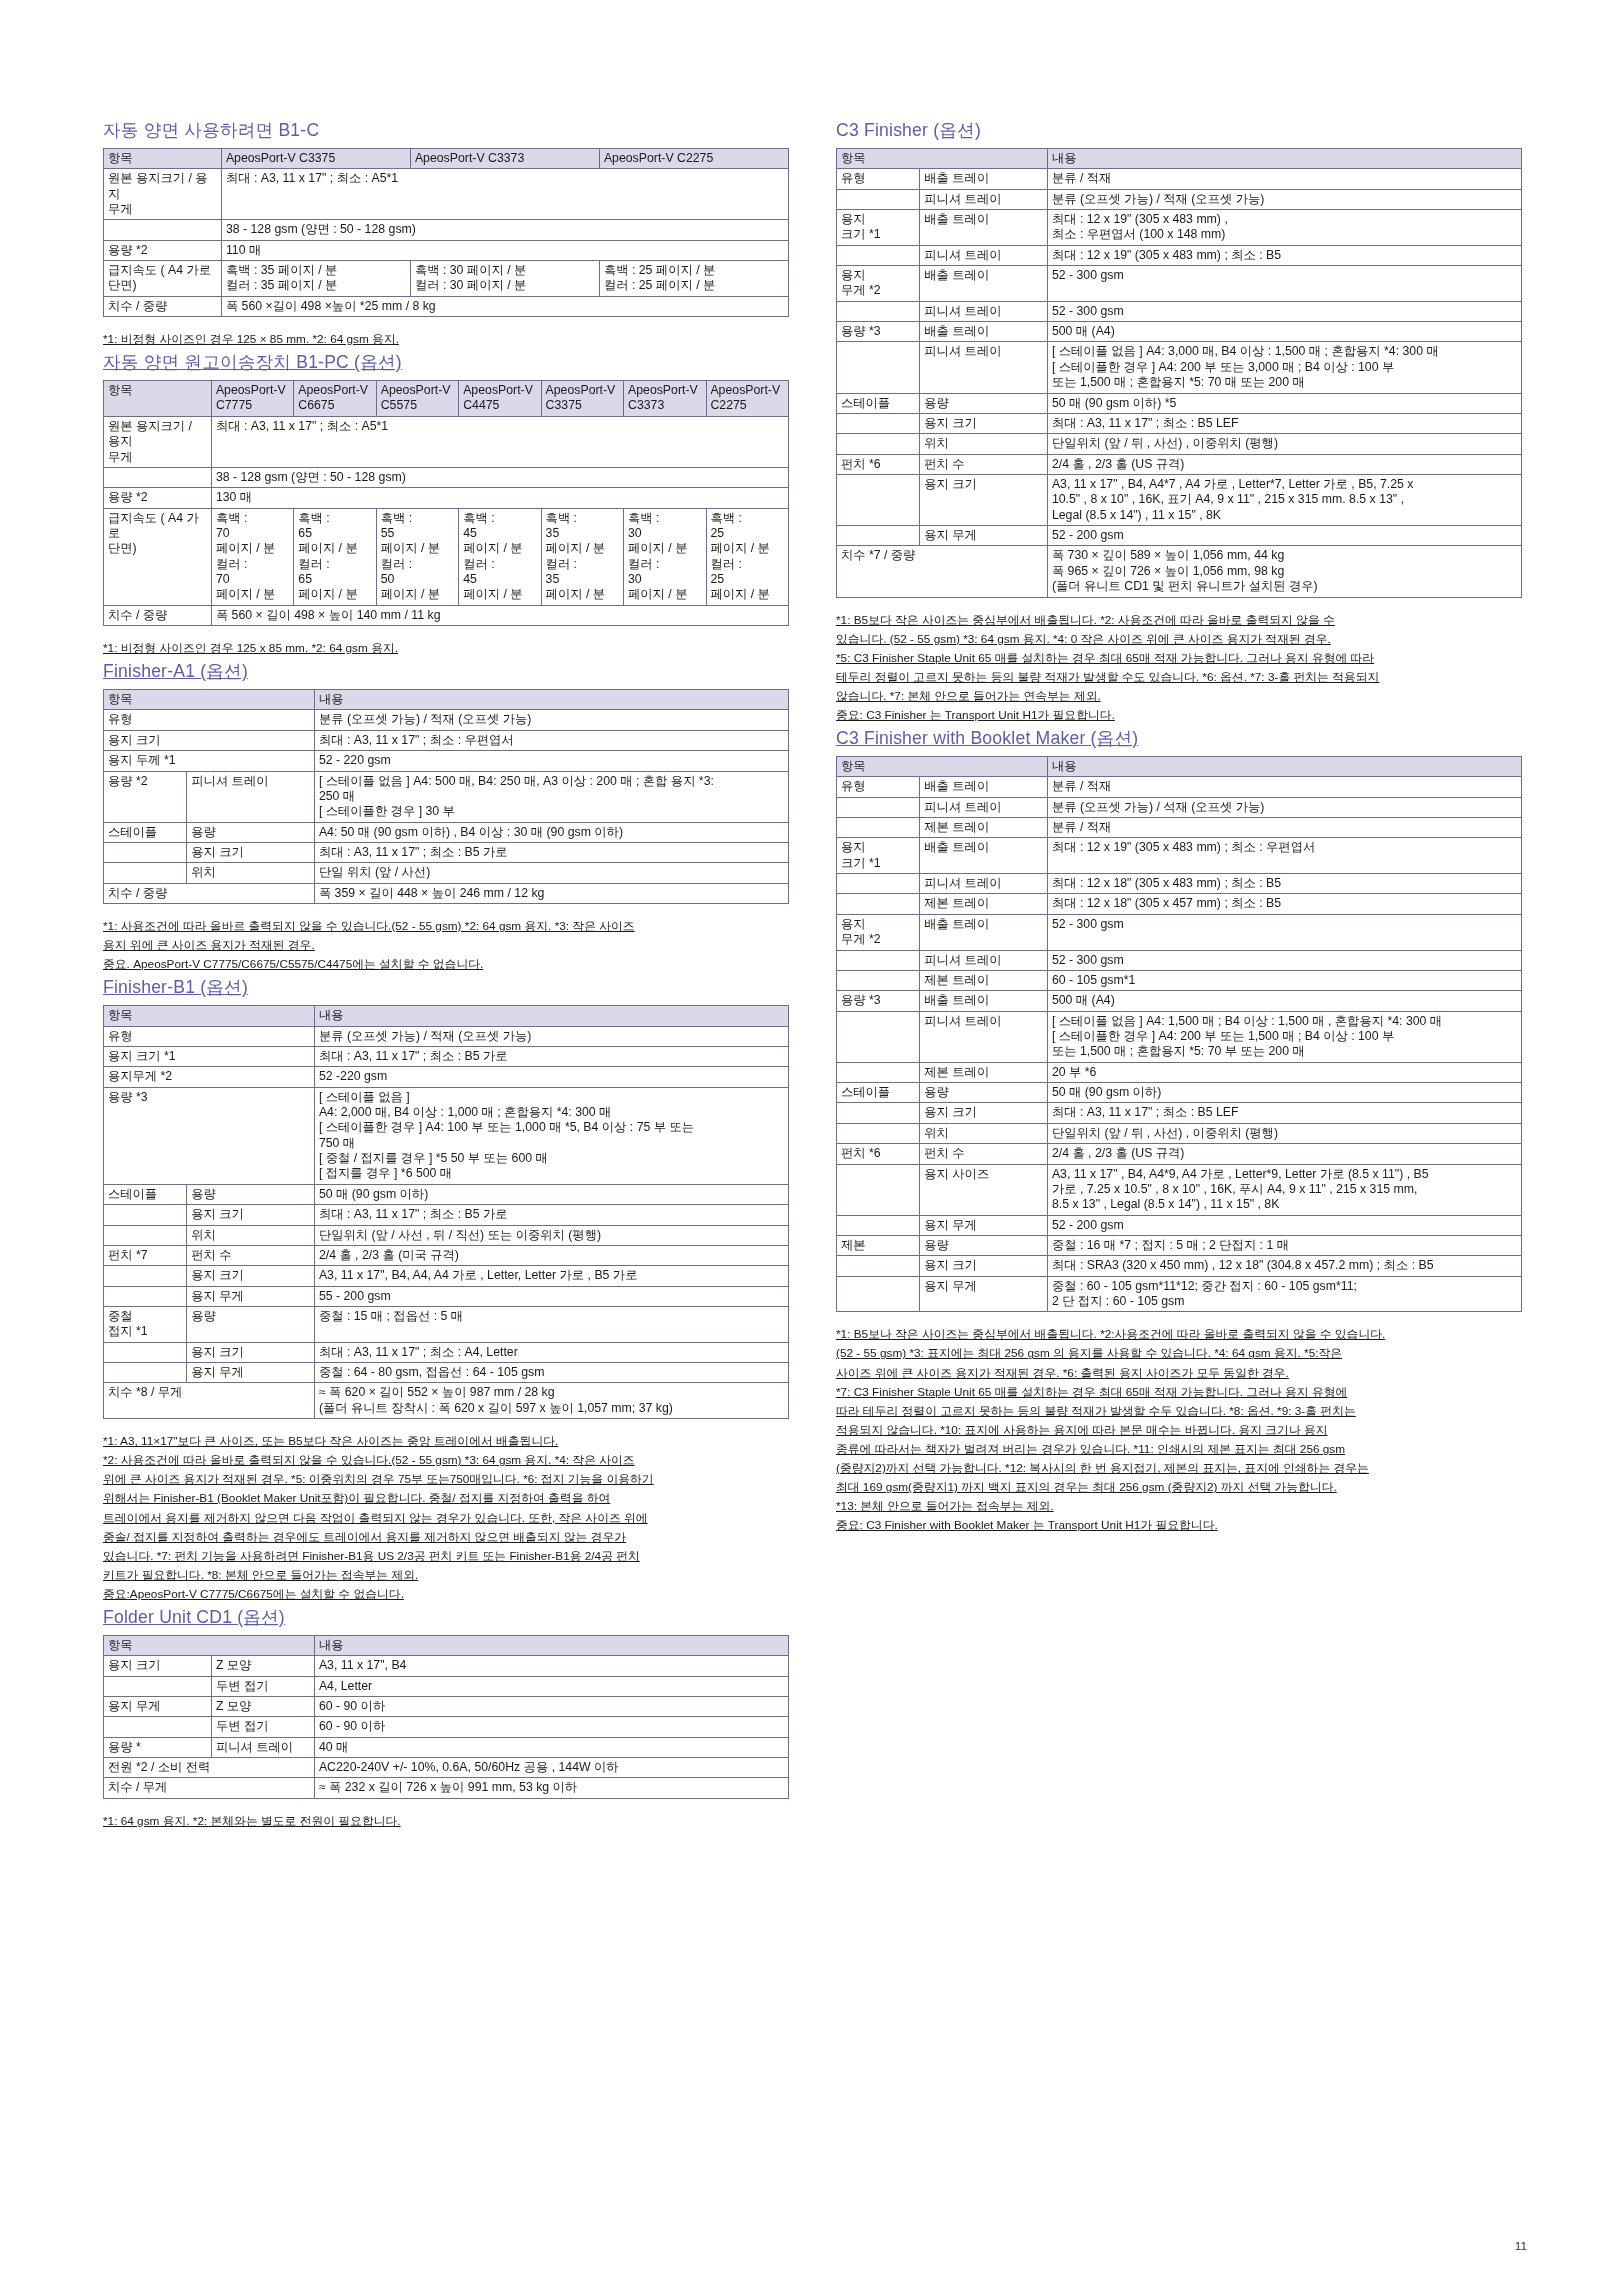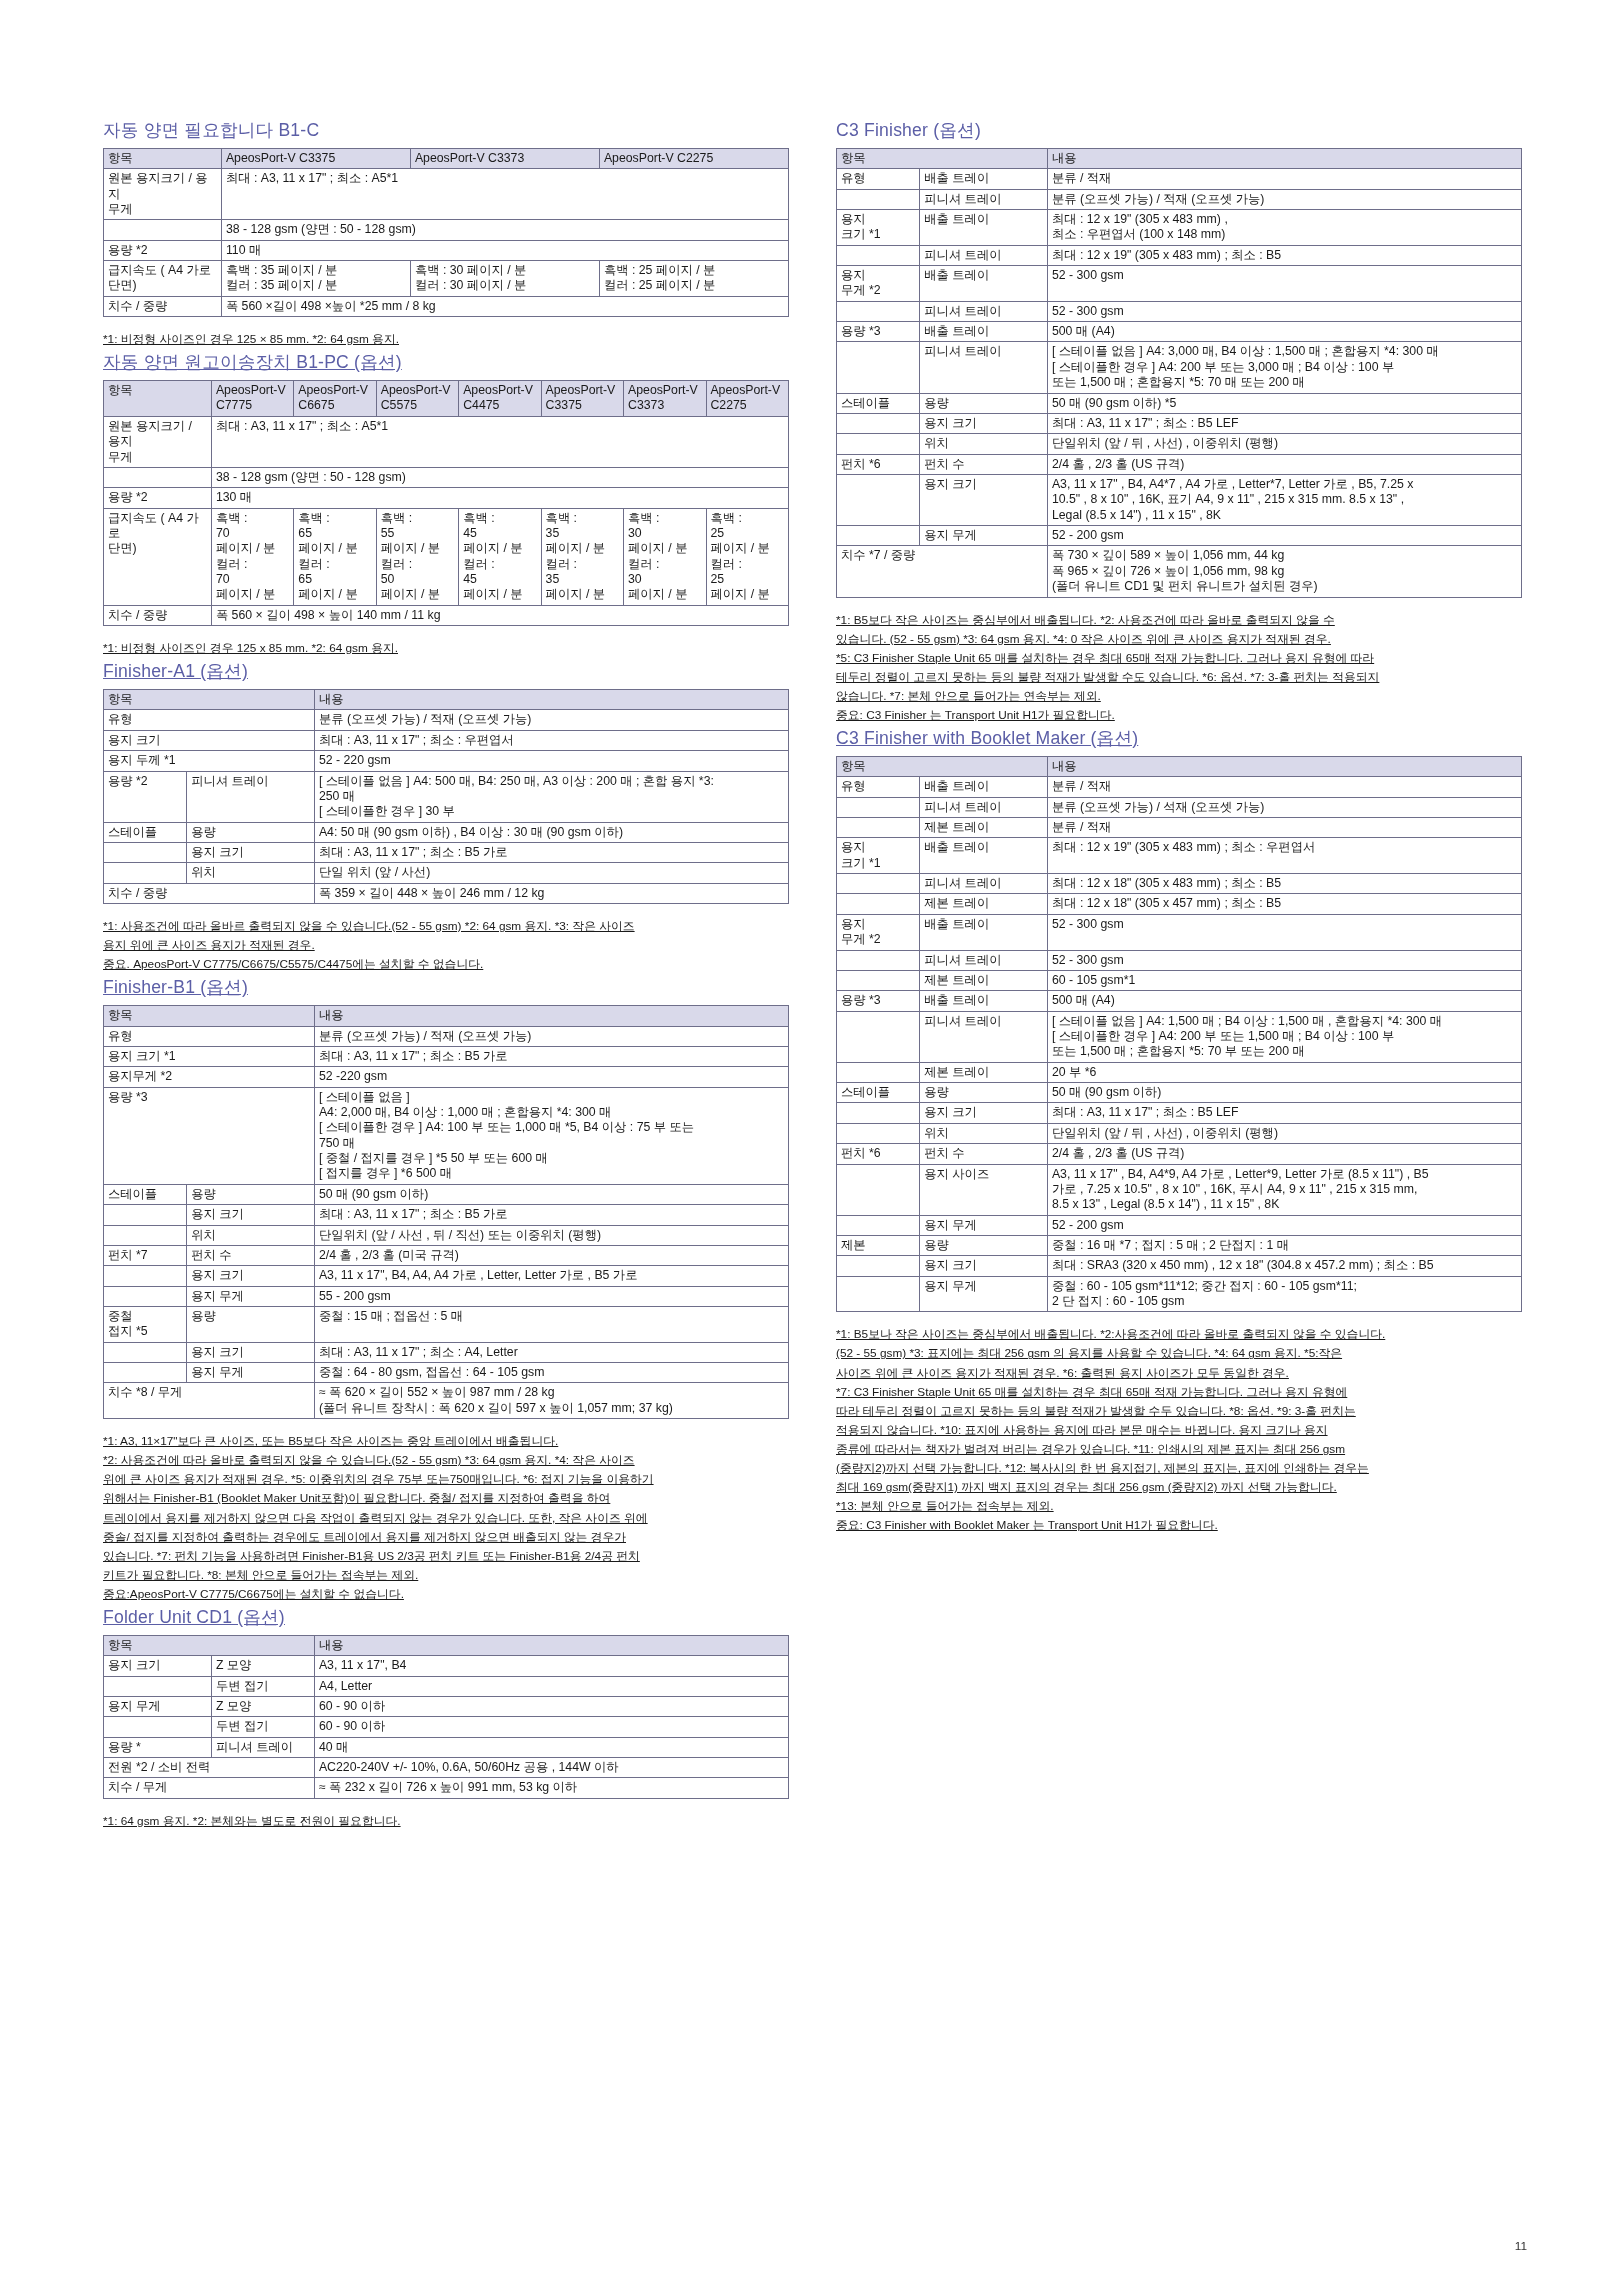--- a/index.html
+++ b/index.html
@@ -70,21 +70,21 @@
   .tight td, .tight th { padding: 1px 3.9px; }
 </style>
 </head>
 <body>
 
 <div class="page">
   <div class="cols">
 
     <div class="col">
 
-      <h2 class="sec">자동 양면 필요합니다 B1-C</h2>
+      <h2 class="sec">자동 양면 사용하려면 B1-C</h2>
       <table class="spec">
         <thead>
           <tr>
             <th class="lbl" style="width:118px">항목</th>
             <th>ApeosPort-V C3375</th>
             <th>ApeosPort-V C3373</th>
             <th>ApeosPort-V C2275</th>
           </tr>
         </thead>
         <tbody>
@@ -315,21 +315,21 @@
               <td class="lbl">용지 크기</td>
               <td>A3, 11 x 17", B4, A4, A4 가로 , Letter, Letter 가로 , B5 가로</td>
             </tr>
           <tr>
               <td class="lbl"></td>
               <td class="lbl">용지 무게</td>
               <td>55 - 200 gsm</td>
             </tr>
           <tr>
               <td class="lbl" style="white-space:pre-line">중철
-접지 *5</td>
+접지 *1</td>
               <td class="lbl">용량</td>
               <td>중철 : 15 매 ; 접옵선 : 5 매</td>
             </tr>
           <tr>
               <td class="lbl"></td>
               <td class="lbl">용지 크기</td>
               <td>최대 : A3, 11 x 17" ; 최소 : A4, Letter</td>
             </tr>
           <tr>
               <td class="lbl"></td>

